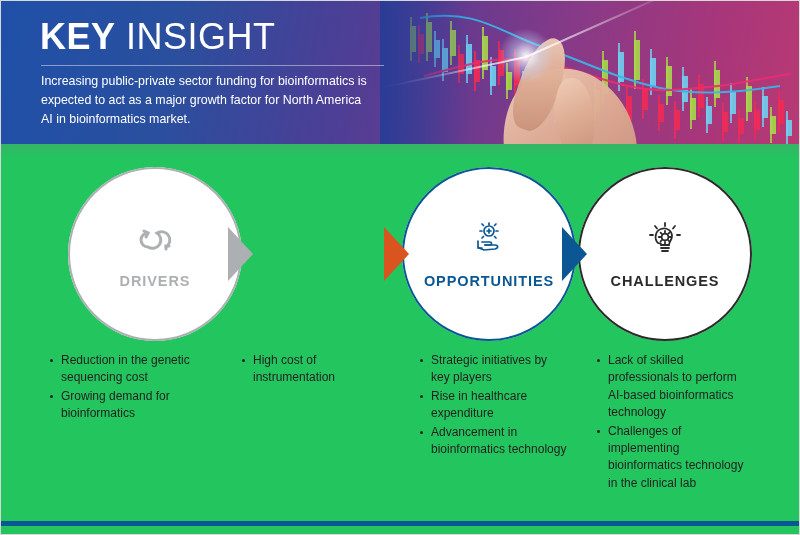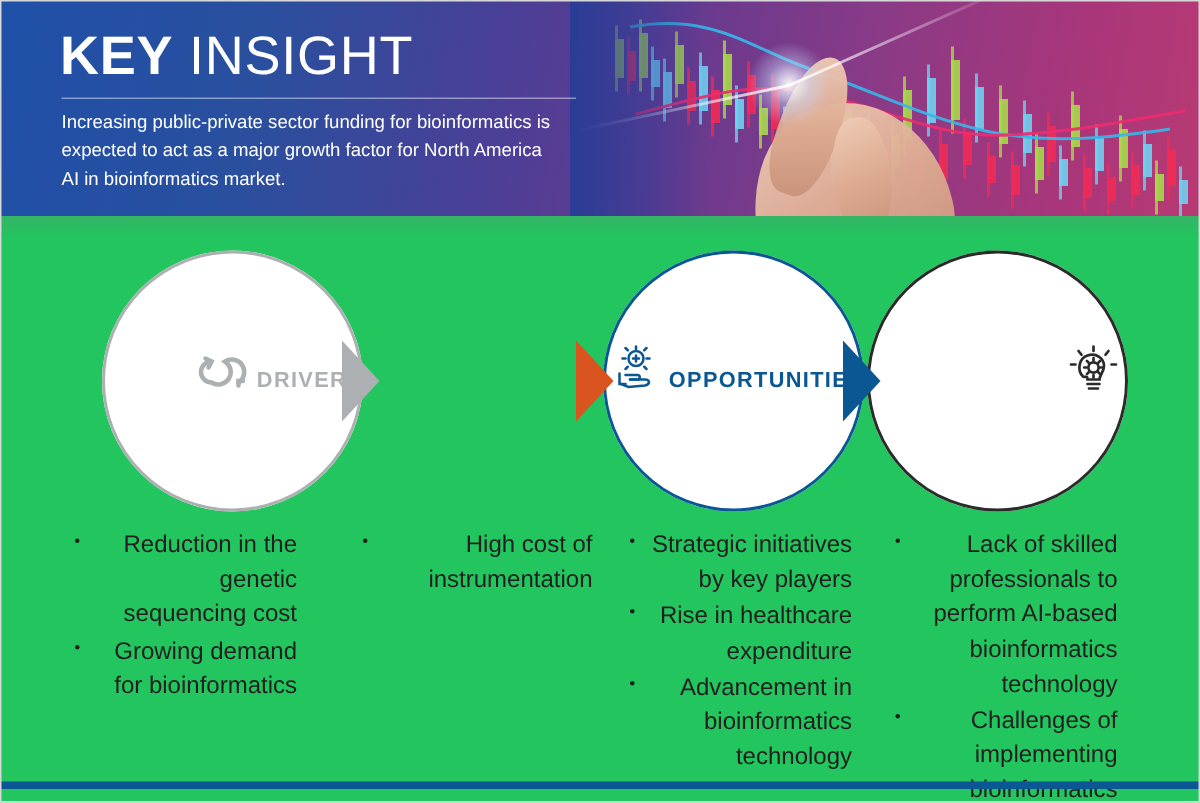--- a/index.html
+++ b/index.html
@@ -130,23 +130,23 @@
     background: #ffffff;
   }
   .node-ring {
     position: absolute; inset: 0;
     border-radius: 50%;
     border: 2px solid #adb0b2;
   }
   .node-inner {
     position: absolute; inset: 0;
     display: flex;
-    flex-direction: row;
+    flex-direction: column;
     align-items: center;
-    justify-content: flex-end;
+    justify-content: center;
   }
   .node-icon {
     width: 46px; height: 42px;
     display: flex; align-items: center; justify-content: center;
     margin-bottom: 12px;
   }
   .node-label {
     font-size: 14.5px;
     font-weight: 700;
     letter-spacing: 0.9px;
@@ -158,24 +158,23 @@
     width: 0; height: 0;
     border-top: 27px solid transparent;
     border-bottom: 27px solid transparent;
     border-left: 25px solid #adb0b2;
     z-index: 6;
   }
 
   
   .bullets {
     position: absolute;
-    font-size: 16px;
+    font-size: 12px;
     line-height: 1.45;
     color: #231f20;
-    text-align: right;
   }
   .bullets ul { list-style: none; }
   .bullets li {
     position: relative;
     padding-left: 13px;
     margin-bottom: 1px;
   }
   .bullets li::before {
     content: "";
     position: absolute;
@@ -379,20 +378,21 @@
           <svg width="40" height="38" viewBox="0 0 40 38">
             <g fill="none" stroke="#2b2b2b" stroke-width="1.8" stroke-linecap="round">
               <path d="M13,22 C9,18 10,10 16,8 C22,6 27,10 27,15 C27,19 24,21 24,24 L16,24 C16,21 15,23 13,22 Z"></path>
               <path d="M16,27 L24,27 M17,30 L23,30"></path>
               <circle cx="20" cy="16" r="3.4"></circle>
               <path d="M20,11.4 L20,9.8 M20,22.6 L20,21 M15.4,16 L13.8,16 M26.2,16 L24.6,16 M16.8,12.8 L15.6,11.6 M24.4,20.4 L23.2,19.2 M23.2,12.8 L24.4,11.6 M15.6,20.4 L16.8,19.2"></path>
               <path d="M20,2 L20,5 M10,5 L12,7.5 M30,5 L28,7.5 M5,14 L8,14 M32,14 L35,14"></path>
             </g>
           </svg>
         </div>
+        <div class="node-label" style="color:#2b2b2b">CHALLENGES</div>
       </div>
     </div>
   </div>
 
   <div class="bullets" style="left:48px; top:352px; width:150px;">
     <ul>
       <li>Reduction in the genetic sequencing cost</li>
       <li>Growing demand for bioinformatics</li>
     </ul>
   </div>

